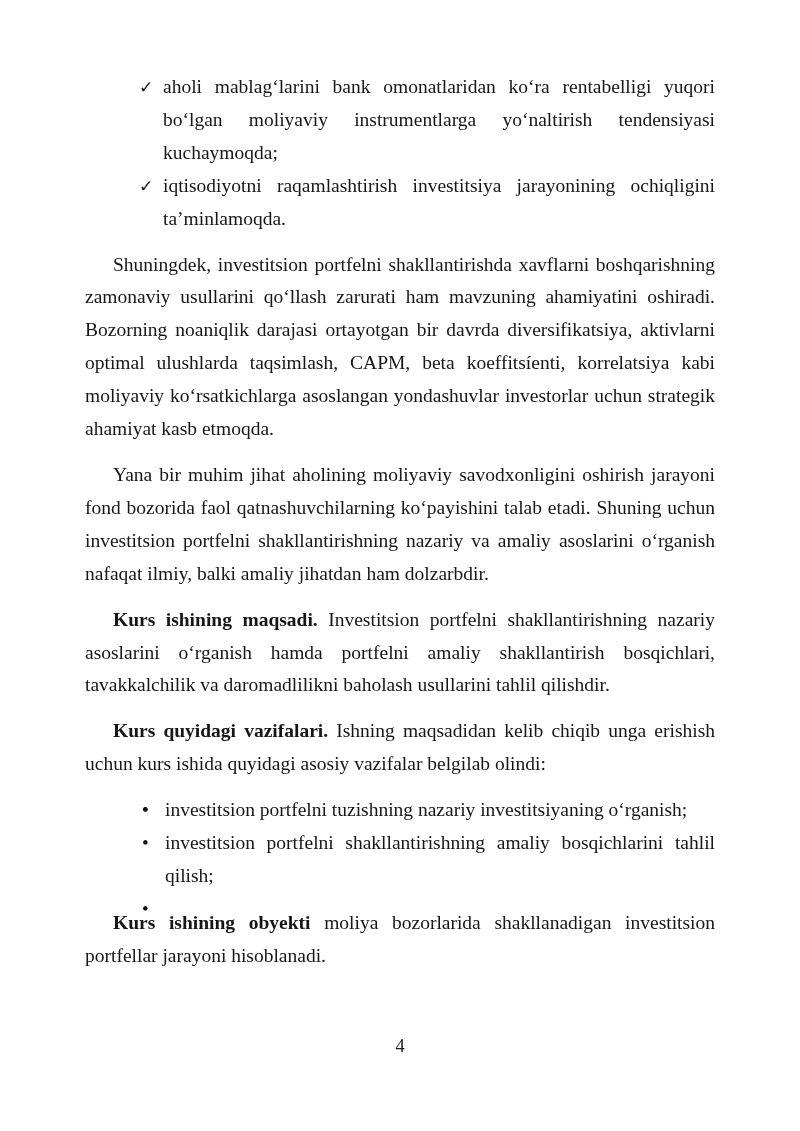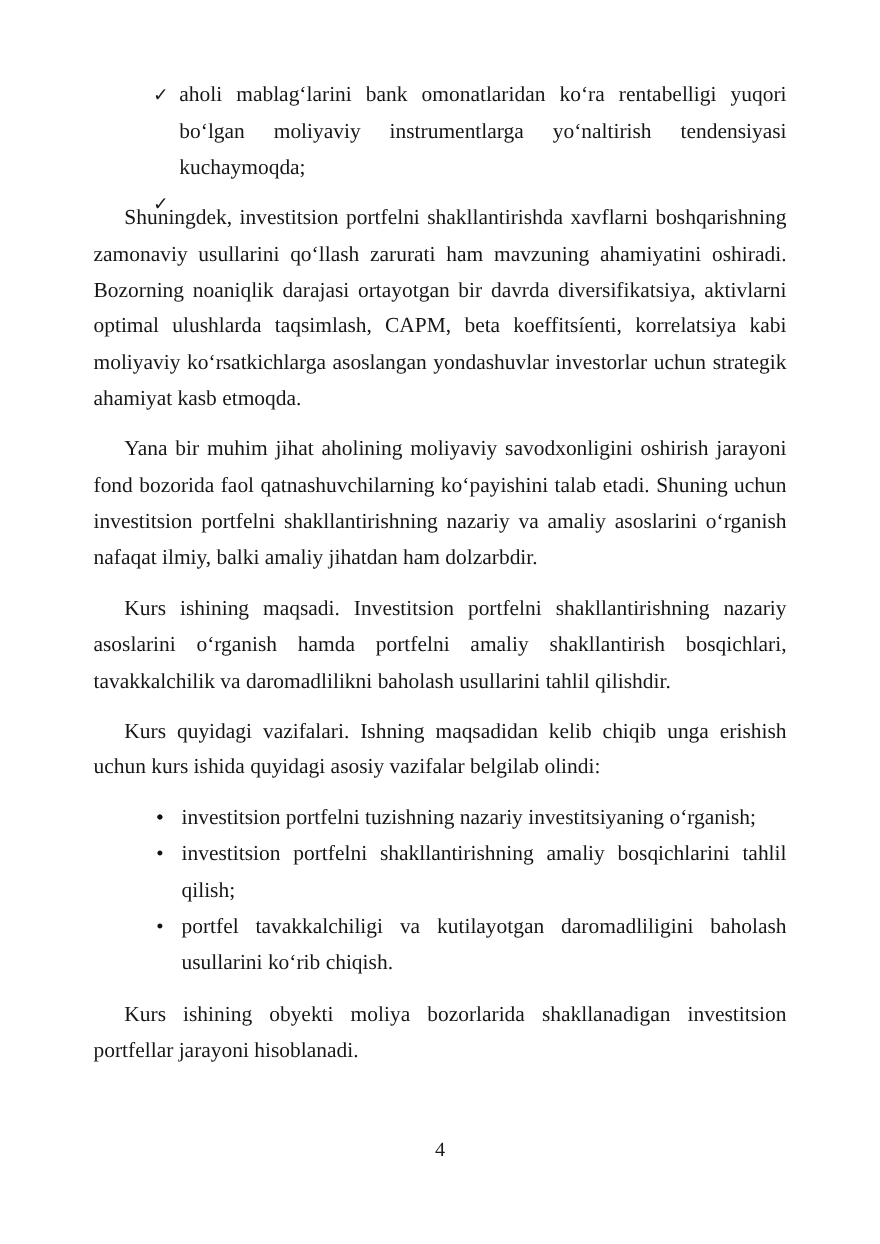--- a/index.html
+++ b/index.html
@@ -52,21 +52,21 @@
     top: 0;
     font-size: 19px;
     line-height: 32.9px;
     color: #111111;
   }
   p.para {
     margin: 0 0 13px 0;
     text-indent: 28px;
   }
   p.para-last { margin-bottom: 0; margin-top: 14px; }
-  .lead { font-weight: normal; }
+  .lead { font-weight: bold; }
   .page-number {
     position: absolute;
     top: 1036px;
     left: 0;
     width: 800px;
     text-align: center;
     font-size: 18.5px;
     color: #1a1a1a;
   }
 </style>
@@ -76,20 +76,21 @@
 <div class="page">
   <div class="content">
 
     <ul class="checklist">
       <li class="check-item">
         <span class="check-marker">✓</span>
         <span>aholi mablag‘larini bank omonatlaridan ko‘ra rentabelligi yuqori bo‘lgan moliyaviy instrumentlarga yo‘naltirish tendensiyasi kuchaymoqda;</span>
       </li>
       <li class="check-item">
         <span class="check-marker">✓</span>
+        <span>iqtisodiyotni raqamlashtirish investitsiya jarayonining ochiqligini ta’minlamoqda.</span>
       </li>
     </ul>
 
     <p class="para">
       <span>Shuningdek, investitsion portfelni shakllantirishda xavflarni boshqarishning zamonaviy usullarini qo‘llash zarurati ham mavzuning ahamiyatini oshiradi. Bozorning noaniqlik darajasi ortayotgan bir davrda diversifikatsiya, aktivlarni optimal ulushlarda taqsimlash, CAPM, beta koeffitsíenti, korrelatsiya kabi moliyaviy ko‘rsatkichlarga asoslangan yondashuvlar investorlar uchun strategik ahamiyat kasb etmoqda.</span>
     </p>
 
     <p class="para">
       <span>Yana bir muhim jihat  aholining moliyaviy savodxonligini oshirish jarayoni fond bozorida faol qatnashuvchilarning ko‘payishini talab etadi. Shuning uchun investitsion portfelni shakllantirishning nazariy va amaliy asoslarini o‘rganish nafaqat ilmiy, balki amaliy jihatdan ham dolzarbdir.</span>
     </p>
@@ -109,21 +110,20 @@
       <li class="task-item">
         <span class="dot-marker">•</span>
         <span>investitsion portfelni tuzishning nazariy investitsiyaning o‘rganish;</span>
       </li>
       <li class="task-item">
         <span class="dot-marker">•</span>
         <span>investitsion portfelni shakllantirishning amaliy bosqichlarini tahlil qilish;</span>
       </li>
       <li class="task-item">
         <span class="dot-marker">•</span>
-        <span>portfel tavakkalchiligi va kutilayotgan daromadliligini baholash usullarini ko‘rib chiqish.</span>
       </li>
     </ul>
 
     <p class="para para-last">
       <span class="lead">Kurs ishining obyekti</span><span> moliya bozorlarida shakllanadigan investitsion portfellar jarayoni hisoblanadi.</span>
     </p>
 
   </div>
 
   <div class="page-number">4</div>

